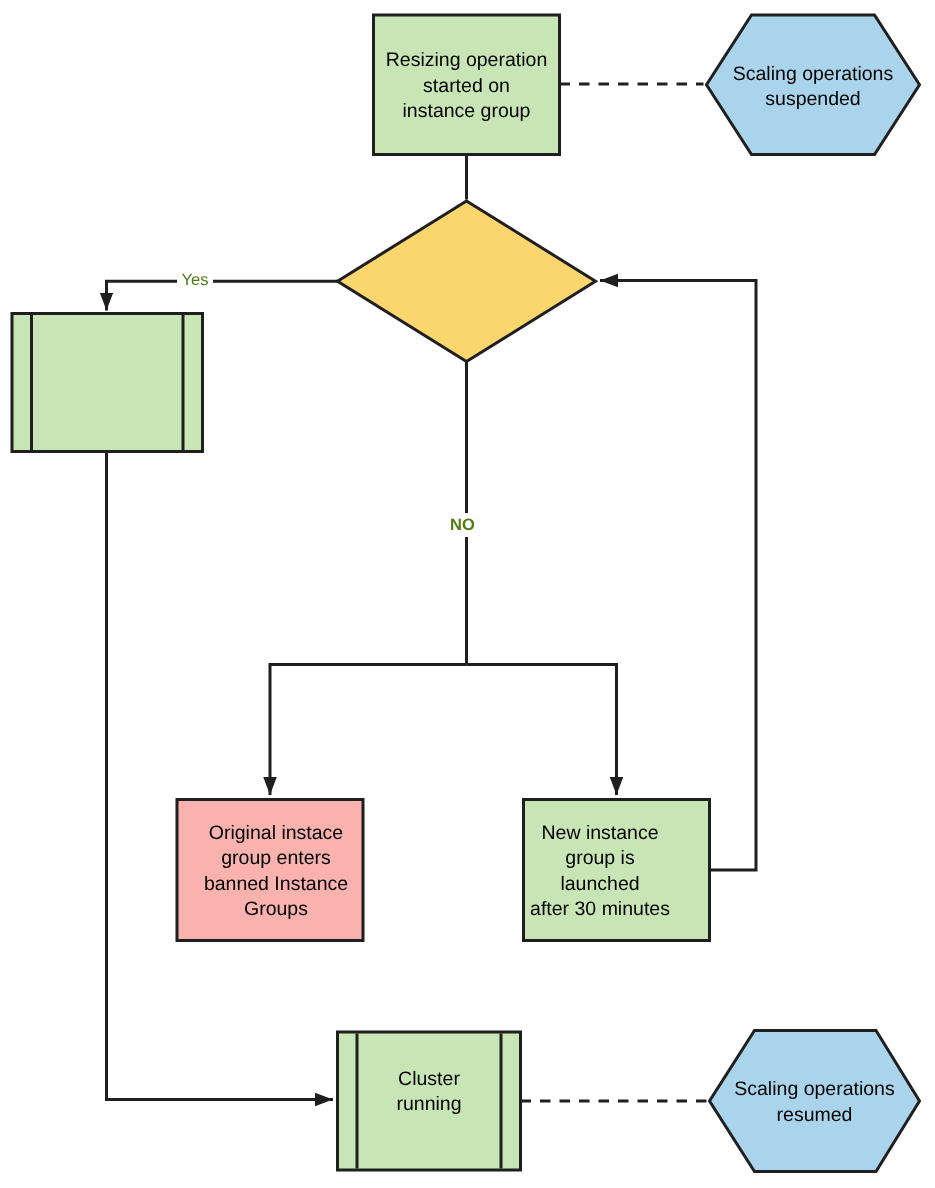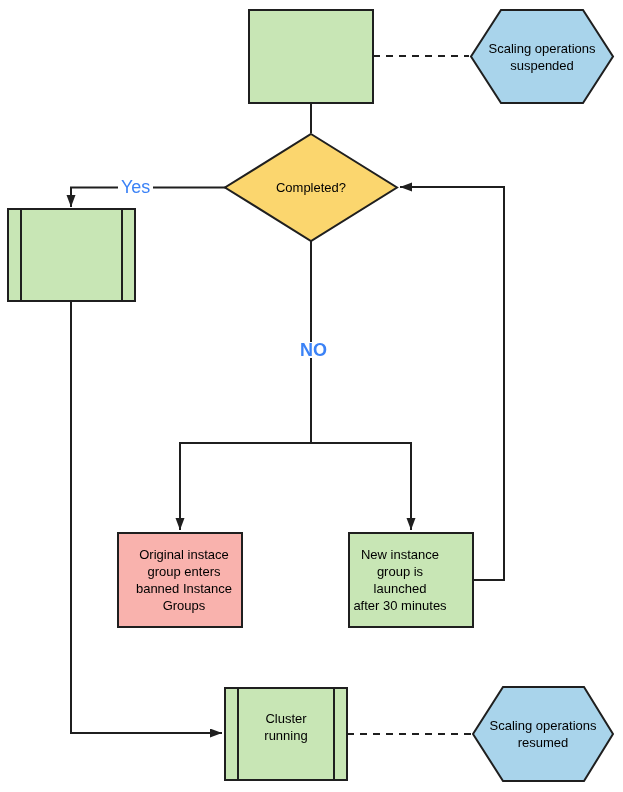--- a/index.html
+++ b/index.html
@@ -19,21 +19,21 @@
   .inner-line { stroke: #1f1f1f; stroke-width: 2; }
   .node-label {
     position: absolute; display: flex;
     align-items: center; justify-content: center;
     text-align: center; color: #000000;
     font-size: 13px; line-height: 17px;
   }
   .label-text { white-space: pre-line; width: 100%; }
   .edge-label {
     position: absolute; background: #ffffff;
-    color: #3b82f6; font-size: 18px; line-height: 16px;
+    color: #4d7c0f; font-size: 11px; line-height: 16px;
     padding: 0 3px; text-align: center;
   }
 </style>
 </head>
 <body>
 
 <div class="canvas">
 
   <svg width="623" height="792" viewBox="0 0 623 792">
     <defs>
@@ -66,29 +66,31 @@
 
     <rect class="shape" x="349" y="533" width="124" height="94" fill="#c8e6b5"></rect>
 
     <rect class="shape" x="225" y="688" width="122" height="92" fill="#c8e6b5"></rect>
     <line class="inner-line" x1="238" y1="689" x2="238" y2="779"></line>
     <line class="inner-line" x1="334" y1="689" x2="334" y2="779"></line>
 
     <polygon class="shape" points="503,687 584,687 613,734 584,781 503,781 473,734" fill="#a9d4eb"></polygon>
   </svg>
 
+  <div class="node-label" style="left:251px; top:10px; width:120px; height:93px;">
+    <span class="label-text">Resizing operation
+started on
+instance group</span>
+  </div>
 
   <div class="node-label" style="left:471px; top:10px; width:142px; height:93px;">
     <span class="label-text">Scaling operations
 suspended</span>
   </div>
 
-  <div class="node-label" style="left:225px; top:134px; width:172px; height:107px;">
-    <span class="label-text">Completed?</span>
-  </div>
 
 
   <div class="node-label" style="left:120px; top:533px; width:128px; height:94px;">
     <span class="label-text">Original instace
 group enters
 banned Instance
 Groups</span>
   </div>
 
   <div class="node-label" style="left:349px; top:533px; width:102px; height:94px;">

